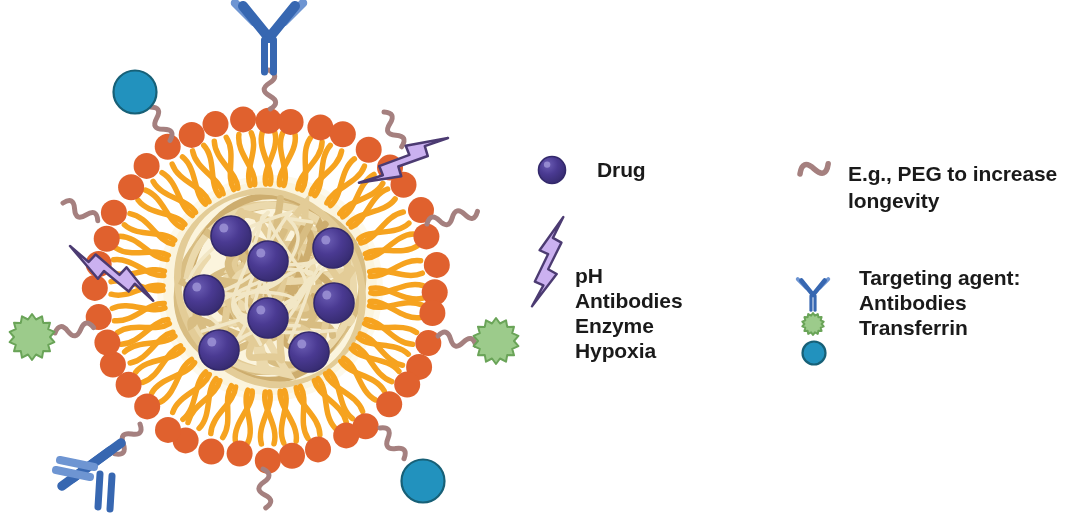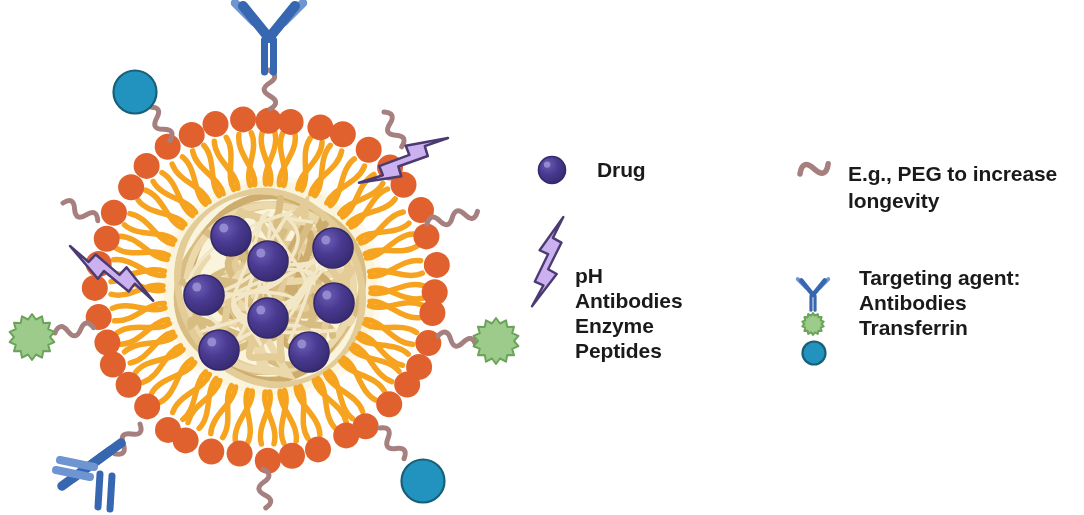--- a/index.html
+++ b/index.html
@@ -260,21 +260,21 @@
       <polygon points="813.0,313.0 814.9,315.6 817.8,314.1 818.4,317.3 821.6,317.1 820.7,320.3 823.7,321.6 821.6,324.0 823.7,326.4 820.7,327.7 821.6,330.9 818.4,330.7 817.8,333.9 814.9,332.4 813.0,335.0 811.1,332.4 808.2,333.9 807.6,330.7 804.4,330.9 805.3,327.7 802.3,326.4 804.4,324.0 802.3,321.6 805.3,320.3 804.4,317.1 807.6,317.3 808.2,314.1 811.1,315.6" fill="#9CCB8B" stroke="#6AA458" stroke-width="2" stroke-linejoin="round"></polygon>
       <circle cx="814" cy="353" r="11.5" fill="#2292BE" stroke="#176077" stroke-width="2.2"></circle>
     </svg>
 
   <div class="lbl" style="left:597px;top:157px;line-height:25px">Drug</div>
 
   <div class="lbl" style="left:575px;top:263px;line-height:25px">
     <div>pH</div>
     <div>Antibodies</div>
     <div>Enzyme</div>
-    <div>Peptides</div>
+    <div>Hypoxia</div>
   </div>
 
   <div class="lbl" style="left:848px;top:160px;line-height:27px">
     <div>E.g., PEG to increase</div>
     <div>longevity</div>
   </div>
 
   <div class="lbl" style="left:859px;top:265px;line-height:25px">
     <div>Targeting agent:</div>
     <div>Antibodies</div>

